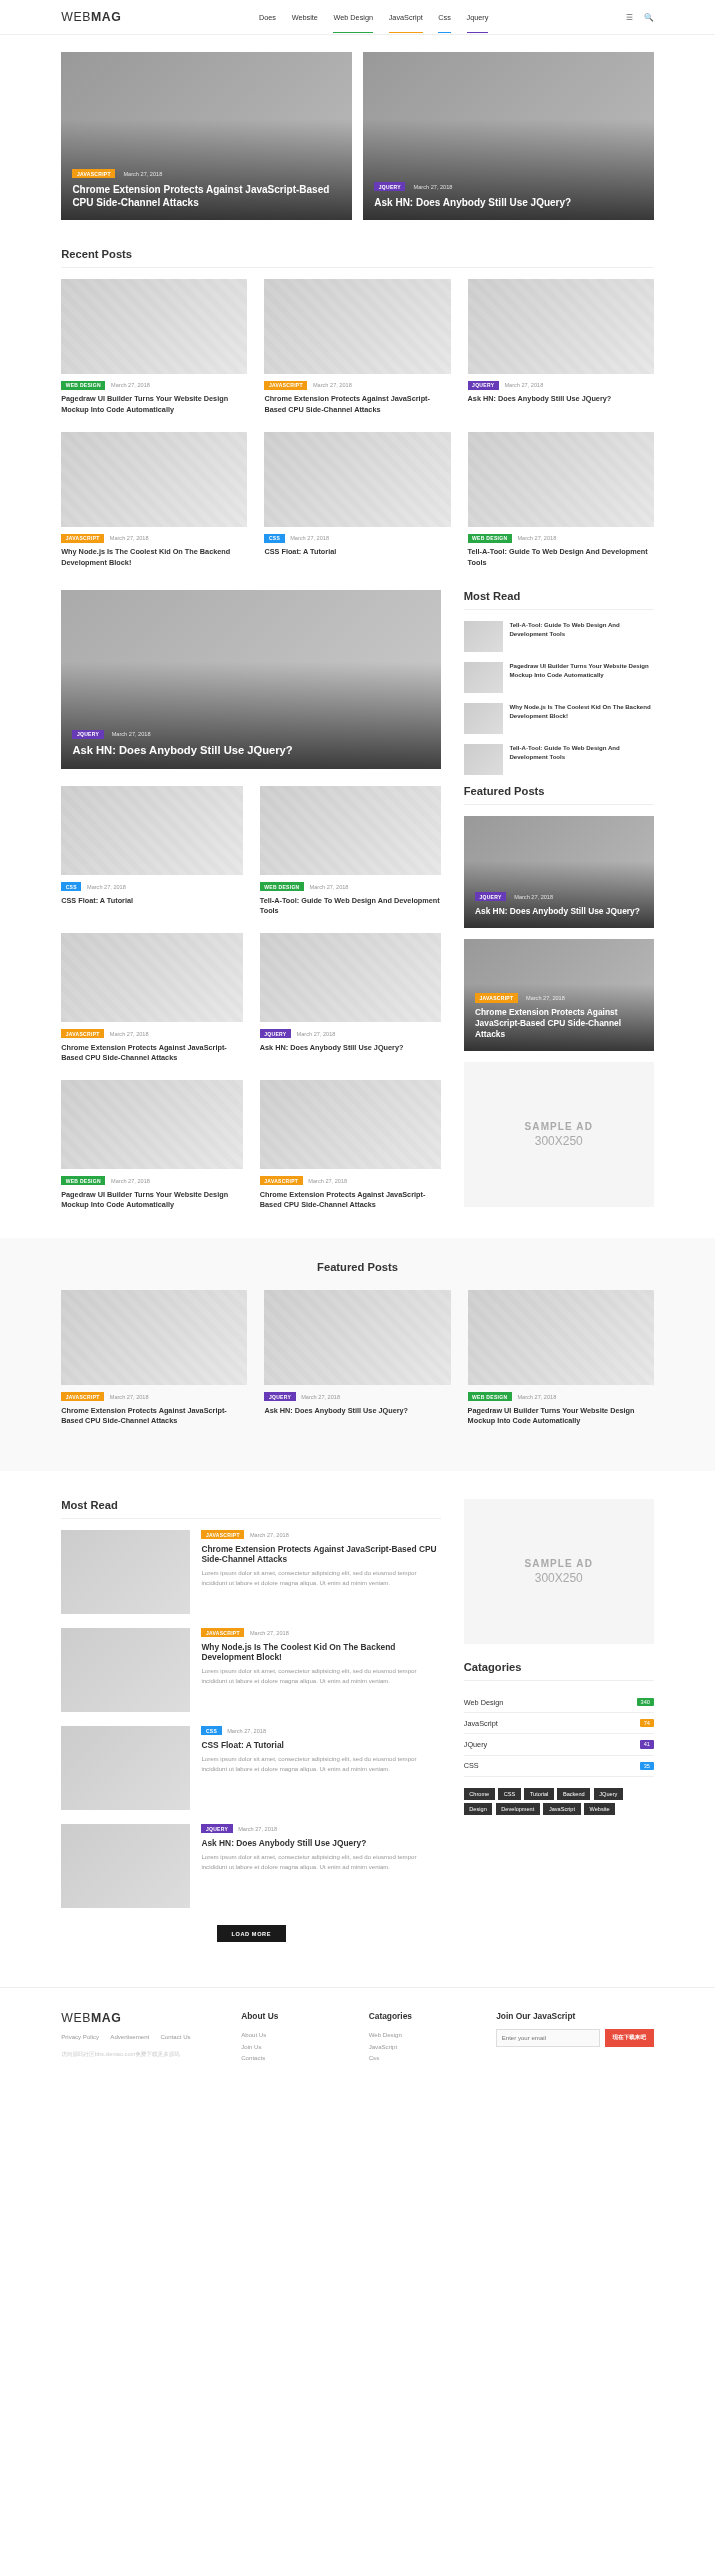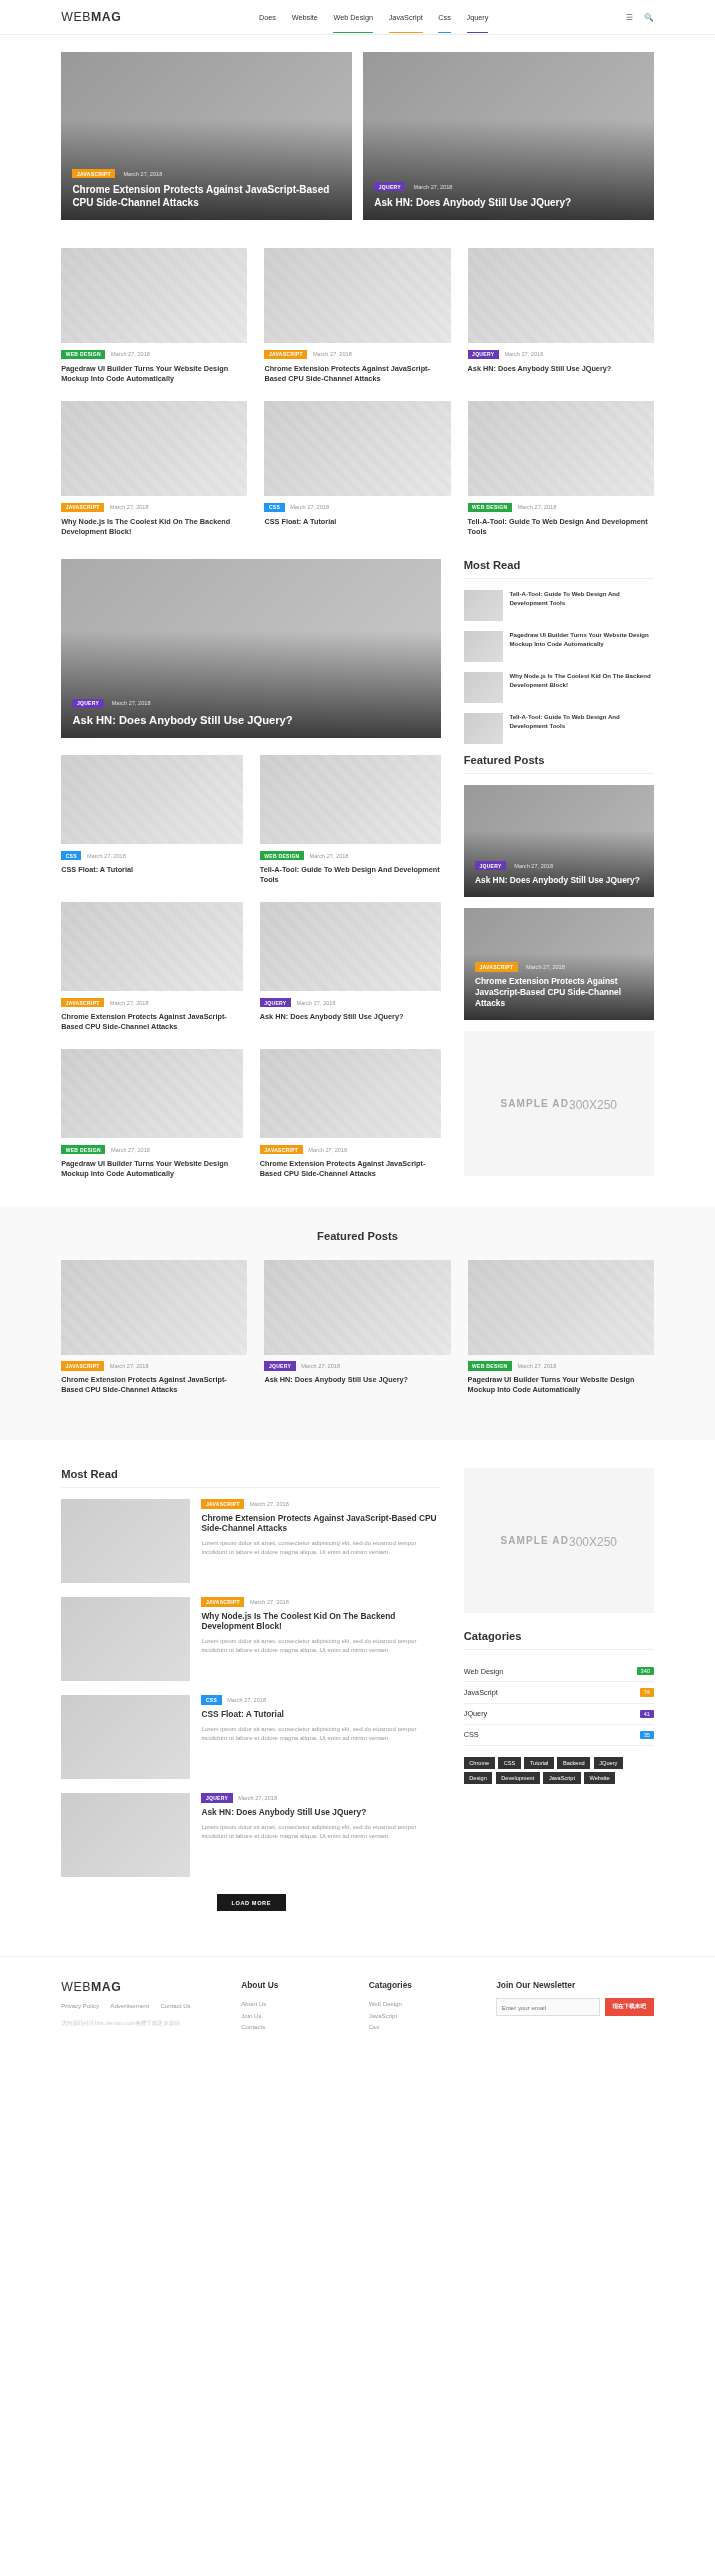--- a/index.html
+++ b/index.html
@@ -54,21 +54,21 @@
 .grid-2 .post-card .thumb { height: 89px; }
 
 .sidebar-list .item { display: flex; gap: 6.7px; margin-bottom: 10px; }
 .sidebar-list .sm-thumb { width: 39px; height: 31px; background: linear-gradient(135deg, #ccc 0%, #ddd 100%); flex-shrink: 0; }
 .sidebar-list h4 { font-size: 6.1px; font-weight: 700; line-height: 1.4; }
 
 .featured-card { position: relative; height: 112px; background: linear-gradient(135deg, #999 0%, #bbb 100%); margin-bottom: 11.2px; }
 .featured-card::before { content: ''; position: absolute; inset: 0; background: linear-gradient(to bottom, rgba(0,0,0,0) 40%, rgba(0,0,0,0.7) 100%); }
 .featured-card .hero-content h2 { font-size: 8.4px; }
 
-.ad-box { background: #f5f5f5; height: 145px; display: flex; flex-direction: row; align-items: center; justify-content: center; color: #aaa; }
+.ad-box { background: #f5f5f5; height: 145px; display: flex; flex-direction: column; align-items: center; justify-content: center; color: #aaa; }
 .ad-box .ad-title { font-size: 10px; font-weight: 600; letter-spacing: 1.1px; }
 .ad-box .ad-size { font-size: 12px; margin-top: 2.2px; }
 
 
 .featured-band { background: #f9f9f9; padding: 22.4px 0; margin-bottom: 28px; }
 .featured-band .section-title { text-align: center; border: none; }
 .featured-band .grid-3 .thumb { height: 95px; }
 
 
 .mr-item { display: flex; gap: 11.2px; margin-bottom: 14px; }
@@ -136,20 +136,21 @@
     </div>
     <div class="hero-card">
       <div class="hero-content">
         <span class="tag tag-purple">JQUERY</span>
         <span class="meta meta-white">March 27, 2018</span>
         <h2>Ask HN: Does Anybody Still Use JQuery?</h2>
       </div>
     </div>
   </div>
 
+  <h2 class="section-title">Recent Posts</h2>
   <div class="grid-3" id="recent-grid">
       <div class="post-card">
     <div class="thumb">
           <div class="thumb-pattern"></div>
         </div>
     <div class="post-meta-row">
           <span class="tag tag-green">WEB DESIGN</span>
           <span class="meta">March 27, 2018</span>
         </div>
     <h3>Pagedraw UI Builder Turns Your Website Design Mockup Into Code Automatically</h3>
@@ -481,21 +482,21 @@
     </div>
     <div class="footer-col">
       <h3>Catagories</h3>
       <ul>
         <li>Web Design</li>
         <li>JavaScript</li>
         <li>Css</li>
       </ul>
     </div>
     <div class="footer-col">
-      <h3>Join Our Newsletter</h3>
+      <h3>Join Our JavaScript</h3>
       <div class="newsletter">
         <input type="text" placeholder="Enter your email" style="">
         <button>现在下载来吧</button>
       </div>
     </div>
   </div>
 </footer>
 
 
 </body></html>

